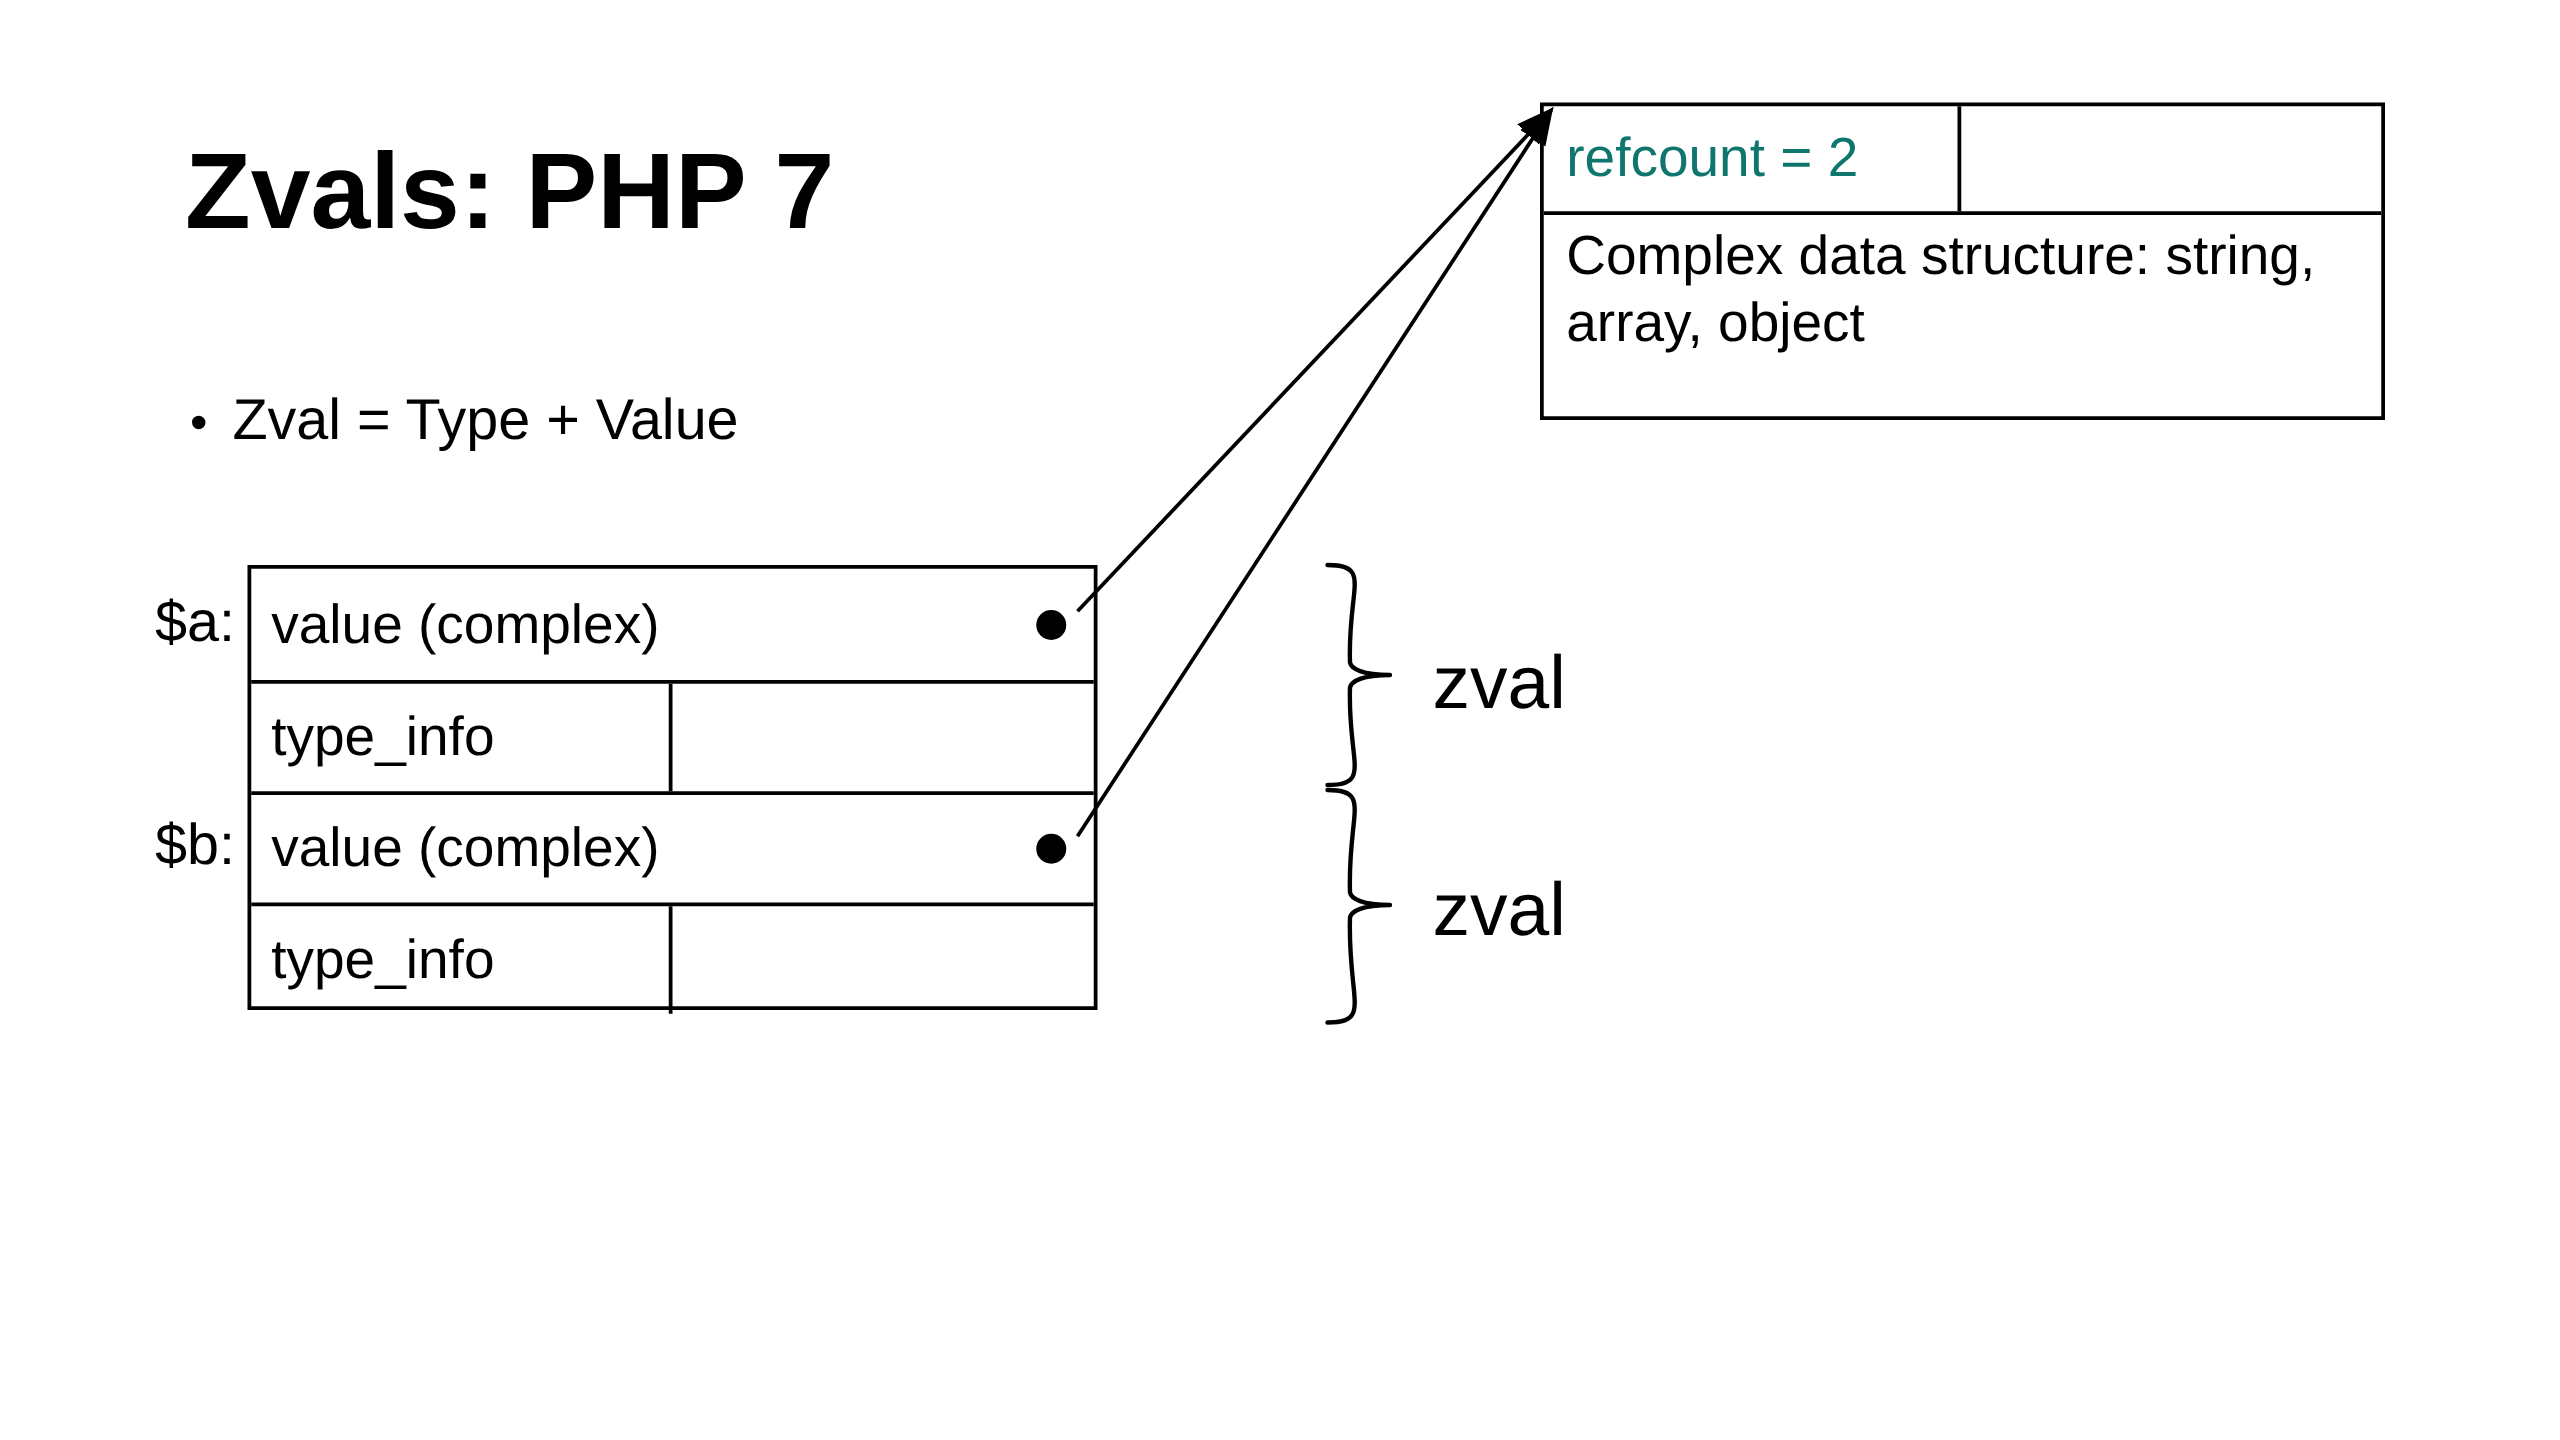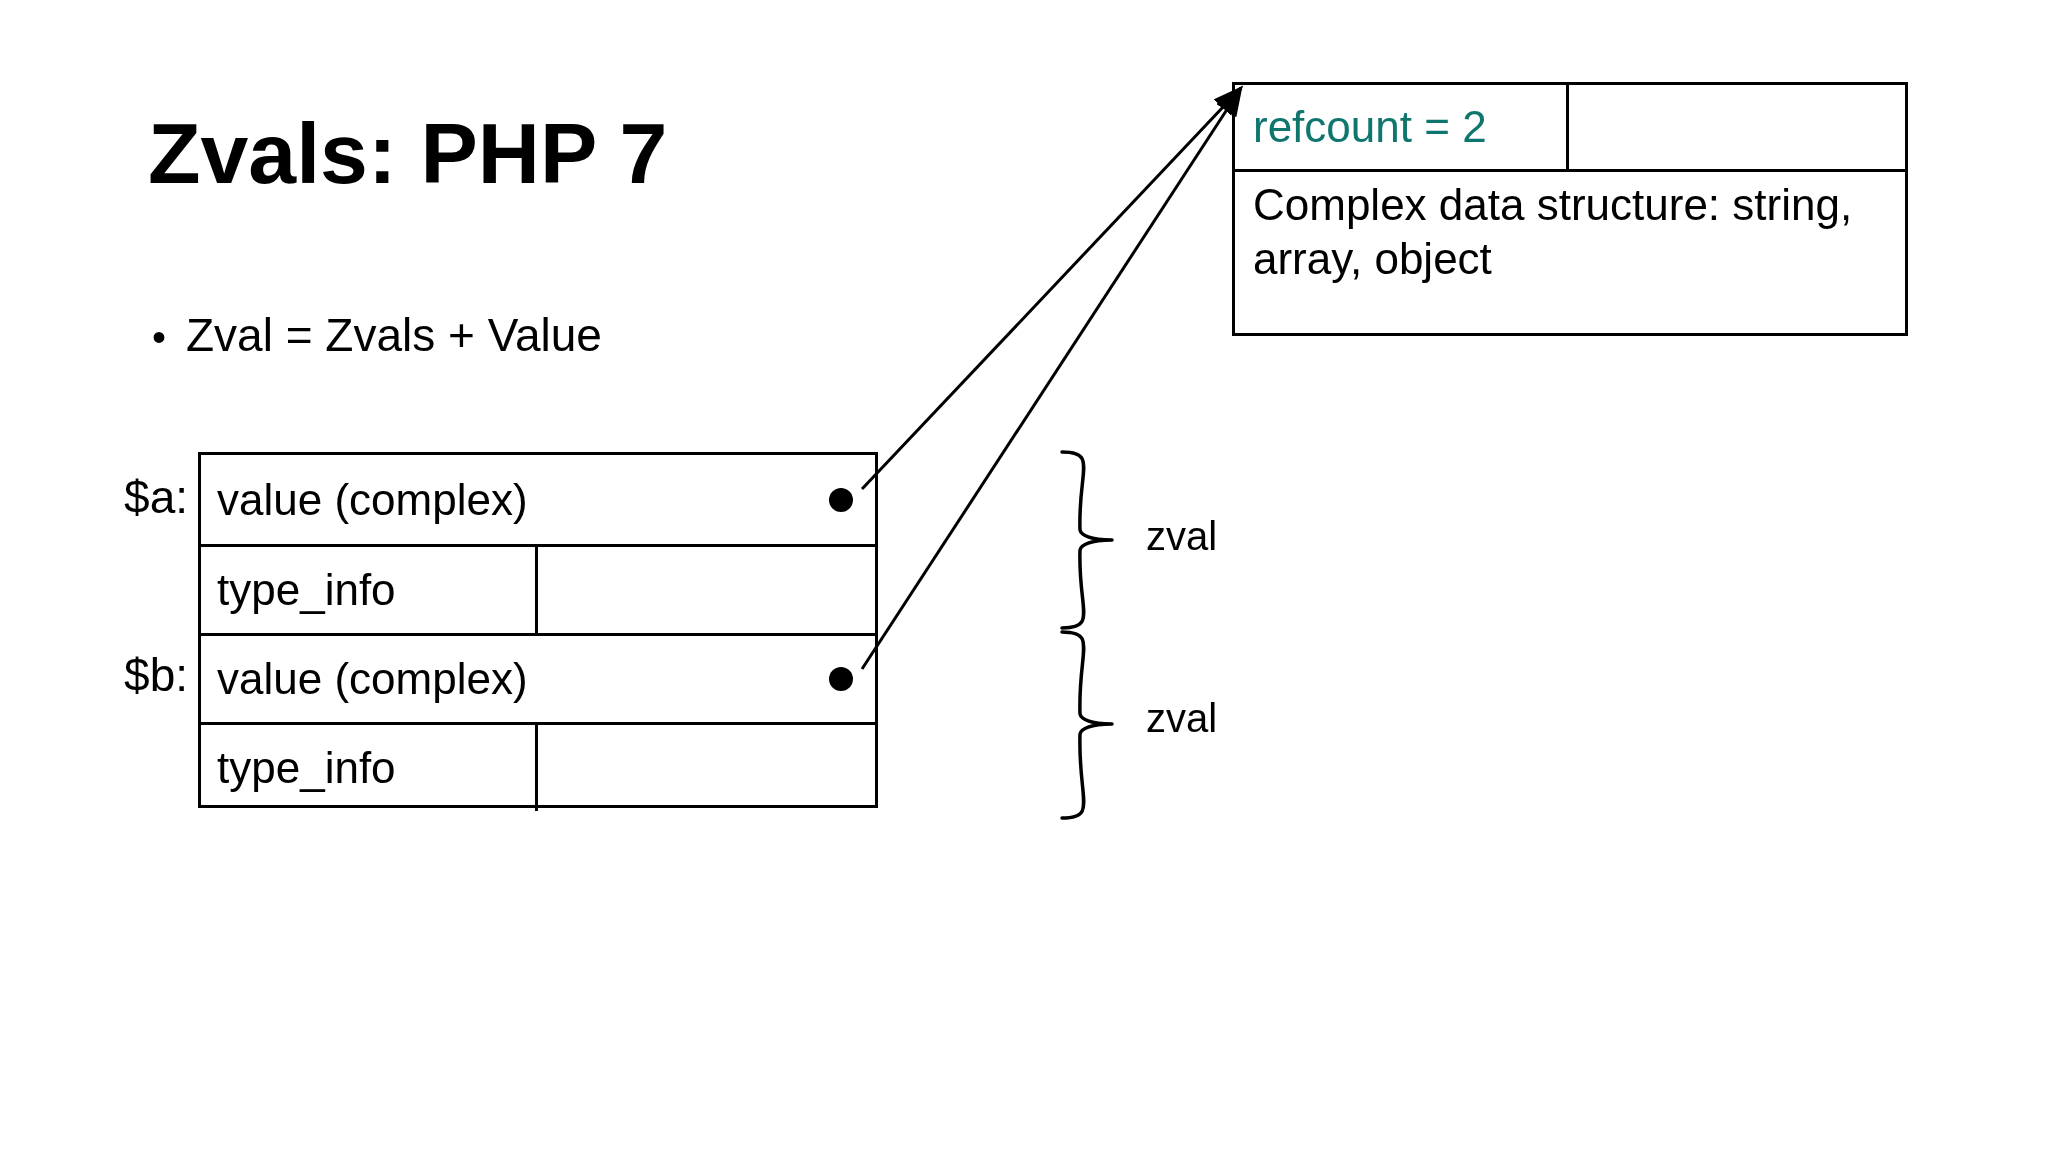--- a/index.html
+++ b/index.html
@@ -158,37 +158,37 @@
     left: 0;
     top: 0;
     width: 2048px;
     height: 1152px;
     pointer-events: none;
   }
 
   
   .brace-label {
     position: absolute;
-    font-size: 40px;
+    font-size: 60px;
     line-height: 1;
     white-space: nowrap;
   }
   #zval-label-1 { left: 1146px; top: 516px; }
   #zval-label-2 { left: 1146px; top: 698px; }
 </style>
 </head>
 <body>
 
 <div id="slide">
 
   <div id="slide-title">Zvals: PHP 7</div>
 
   <div class="bullet-row">
     <span class="bullet-mark">•</span>
-    <span class="bullet-text">Zval = Zvals + Value</span>
+    <span class="bullet-text">Zval = Type + Value</span>
   </div>
 
   <div class="var-label" id="var-label-a">$a:</div>
 
   <div class="var-label" id="var-label-b">$b:</div>
 
   <div id="zval-table">
 
     <div class="zrow value-row">
       <div class="zcell-label">value (complex)</div>

